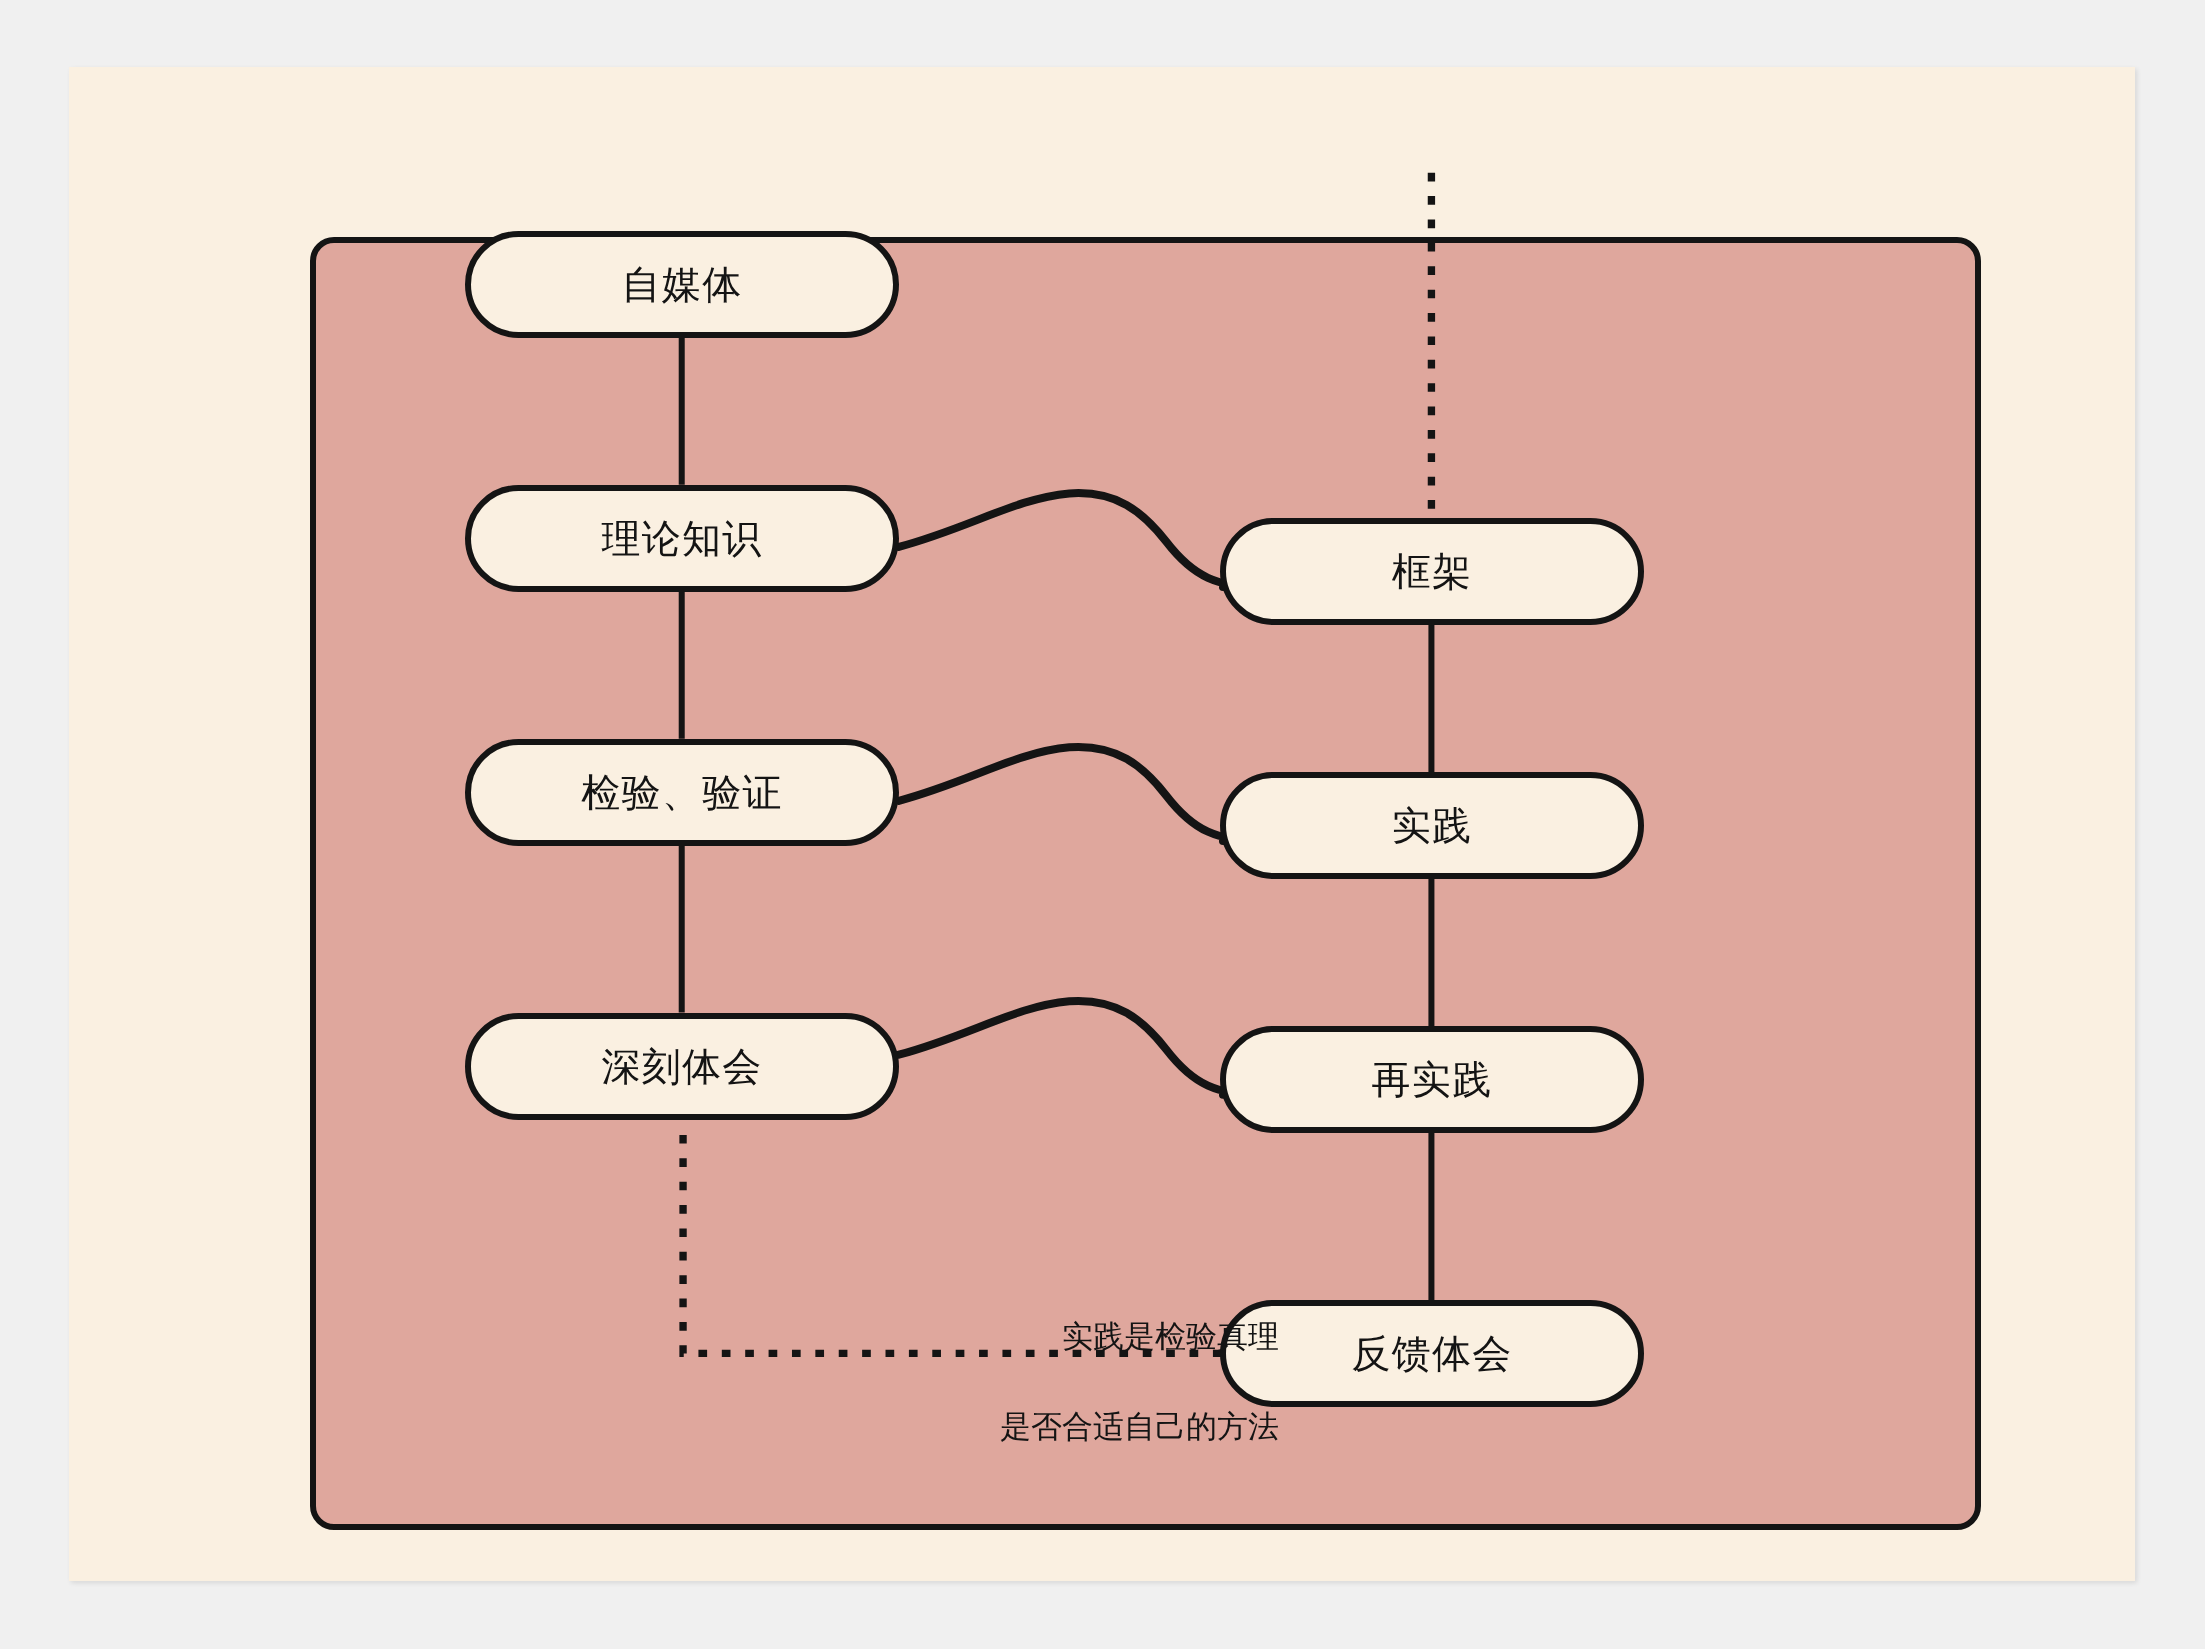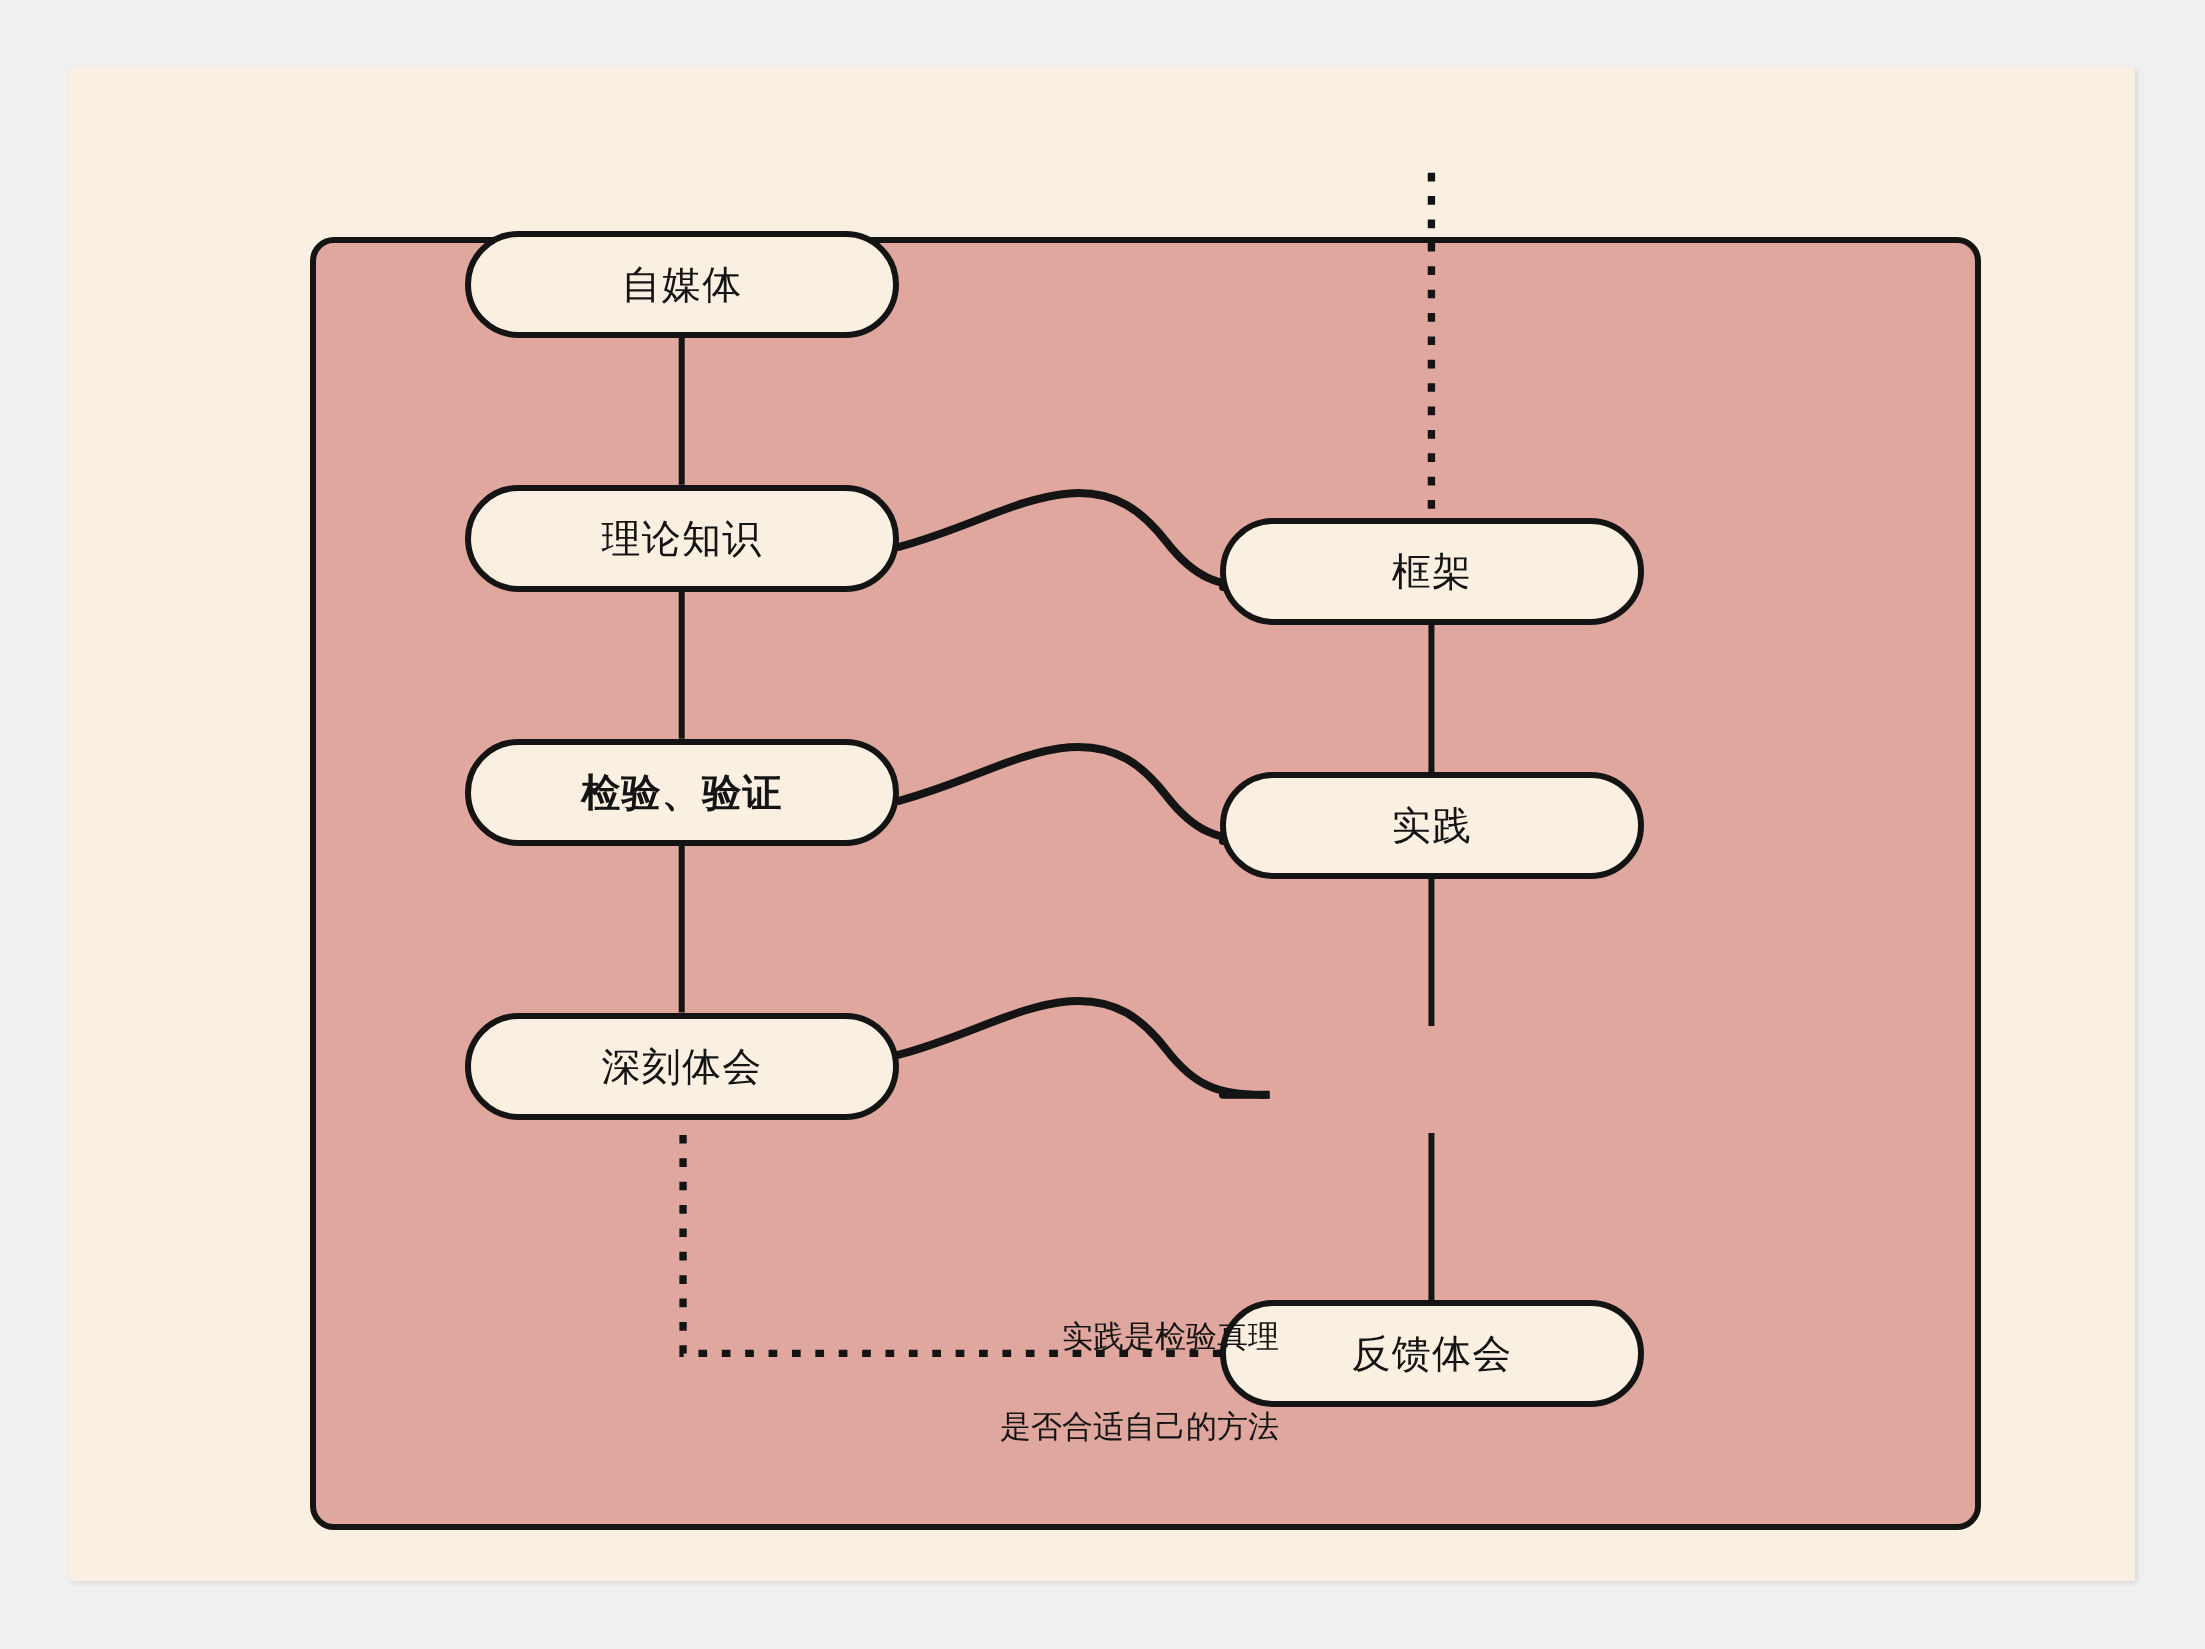--- a/index.html
+++ b/index.html
@@ -126,36 +126,39 @@
     </svg>
 
     <div class="node" style="left:396px; top:164px; width:434px; height:107px;">
       <span>自媒体</span>
     </div>
 
     <div class="node" style="left:396px; top:418px; width:434px; height:107px;text-align:center;">
       <span>理论知识</span>
     </div>
 
-    <div class="node" style="left:396px; top:672px; width:434px; height:107px;font-weight:bold;">
+    <div class="node" style="left:396px; top:672px; width:434px; height:107px;">
       <span>检验、验证</span>
     </div>
 
     <div class="node" style="left:396px; top:946px; width:434px; height:107px;">
       <span>深刻体会</span>
     </div>
 
     <div class="node" style="left:1151px; top:451px; width:424px; height:107px;">
       <span>框架</span>
     </div>
 
     <div class="node" style="left:1151px; top:705px; width:424px; height:107px;">
       <span>实践</span>
     </div>
 
+    <div class="node" style="left:1151px; top:959px; width:424px; height:107px;">
+      <span>再实践</span>
+    </div>
 
     <div class="node" style="left:1151px; top:1233px; width:424px; height:107px;">
       <span>反馈体会</span>
     </div>
 
     <div id="annotation">
       <div>实践是检验真理</div>
       <div>是否合适自己的方法</div>
     </div>
 

